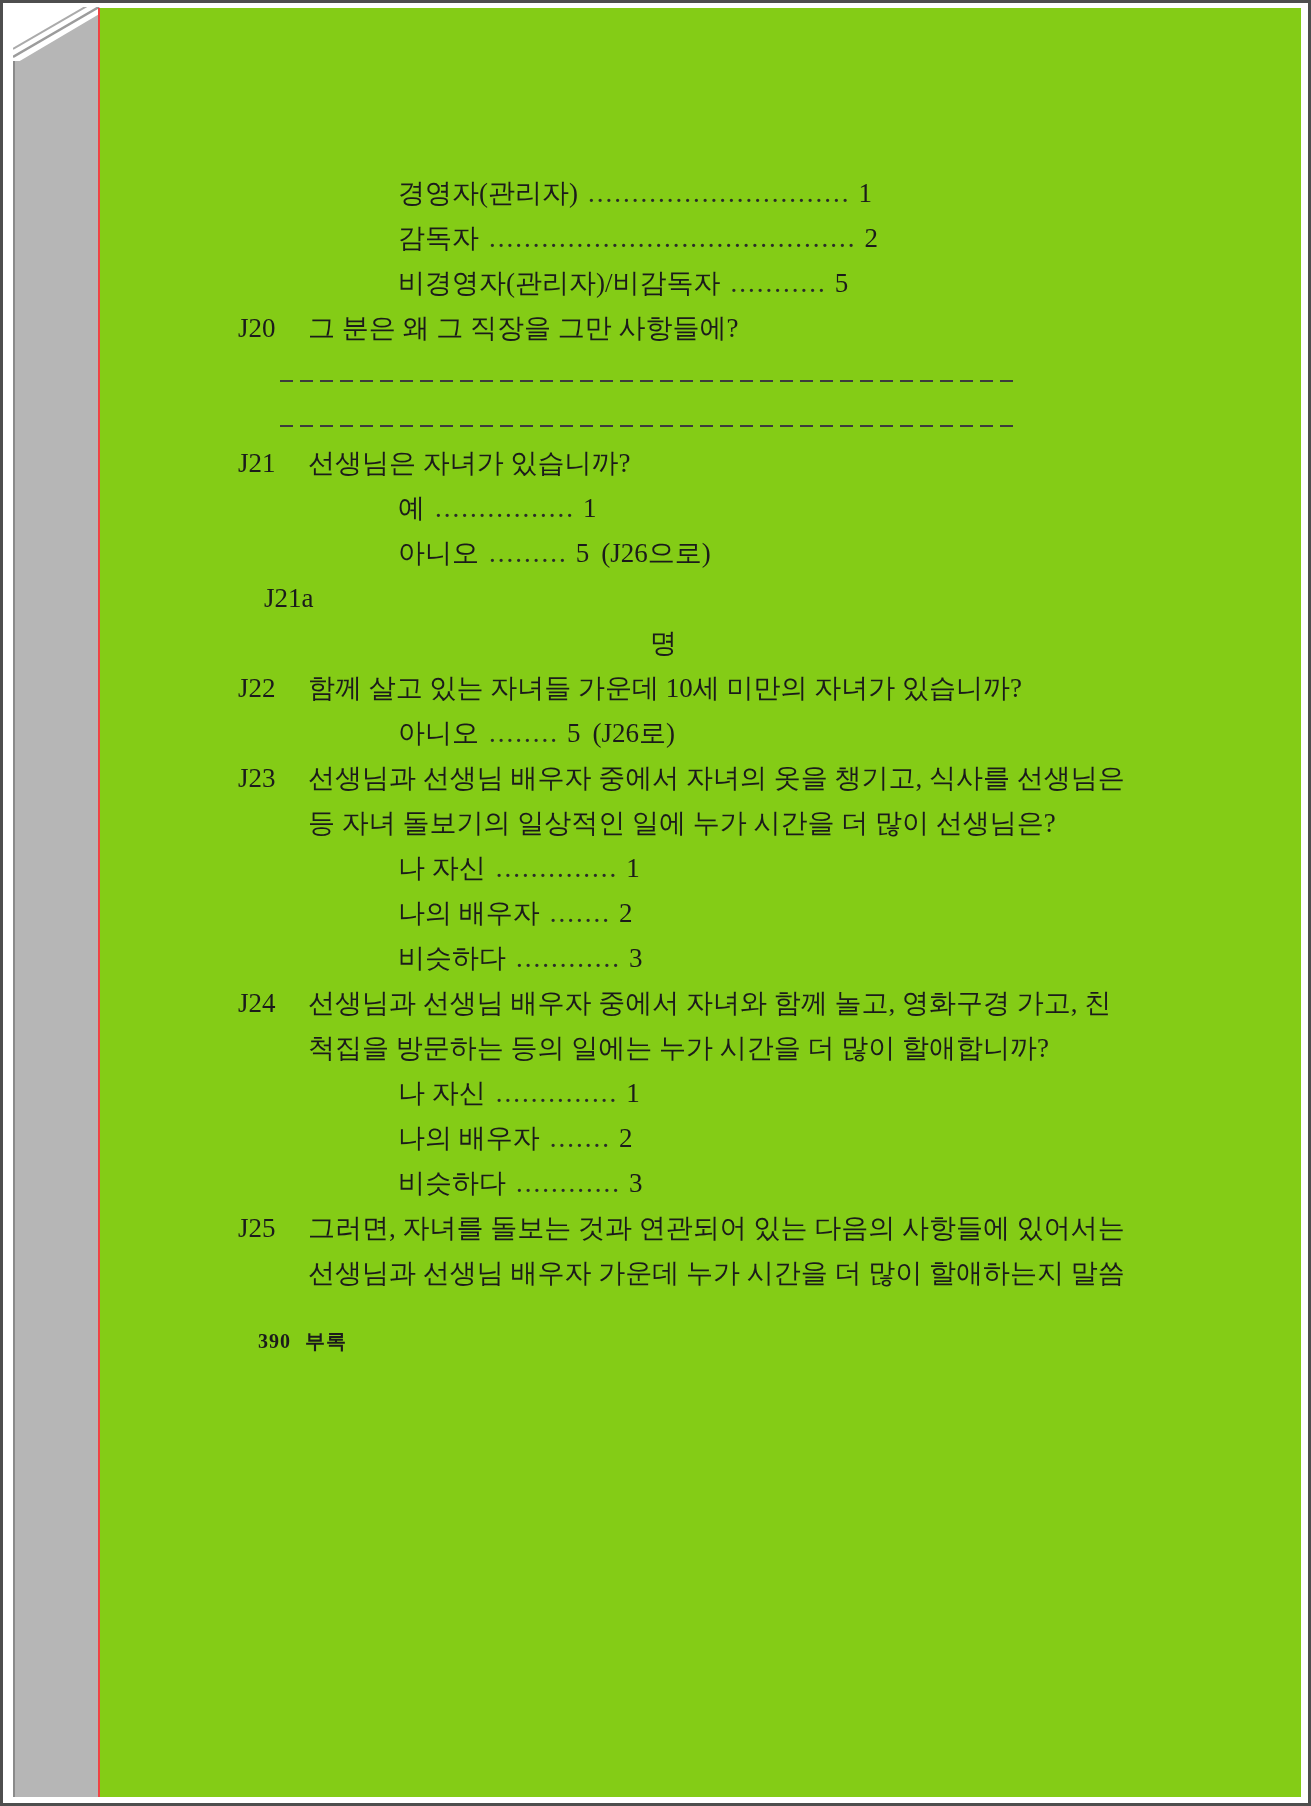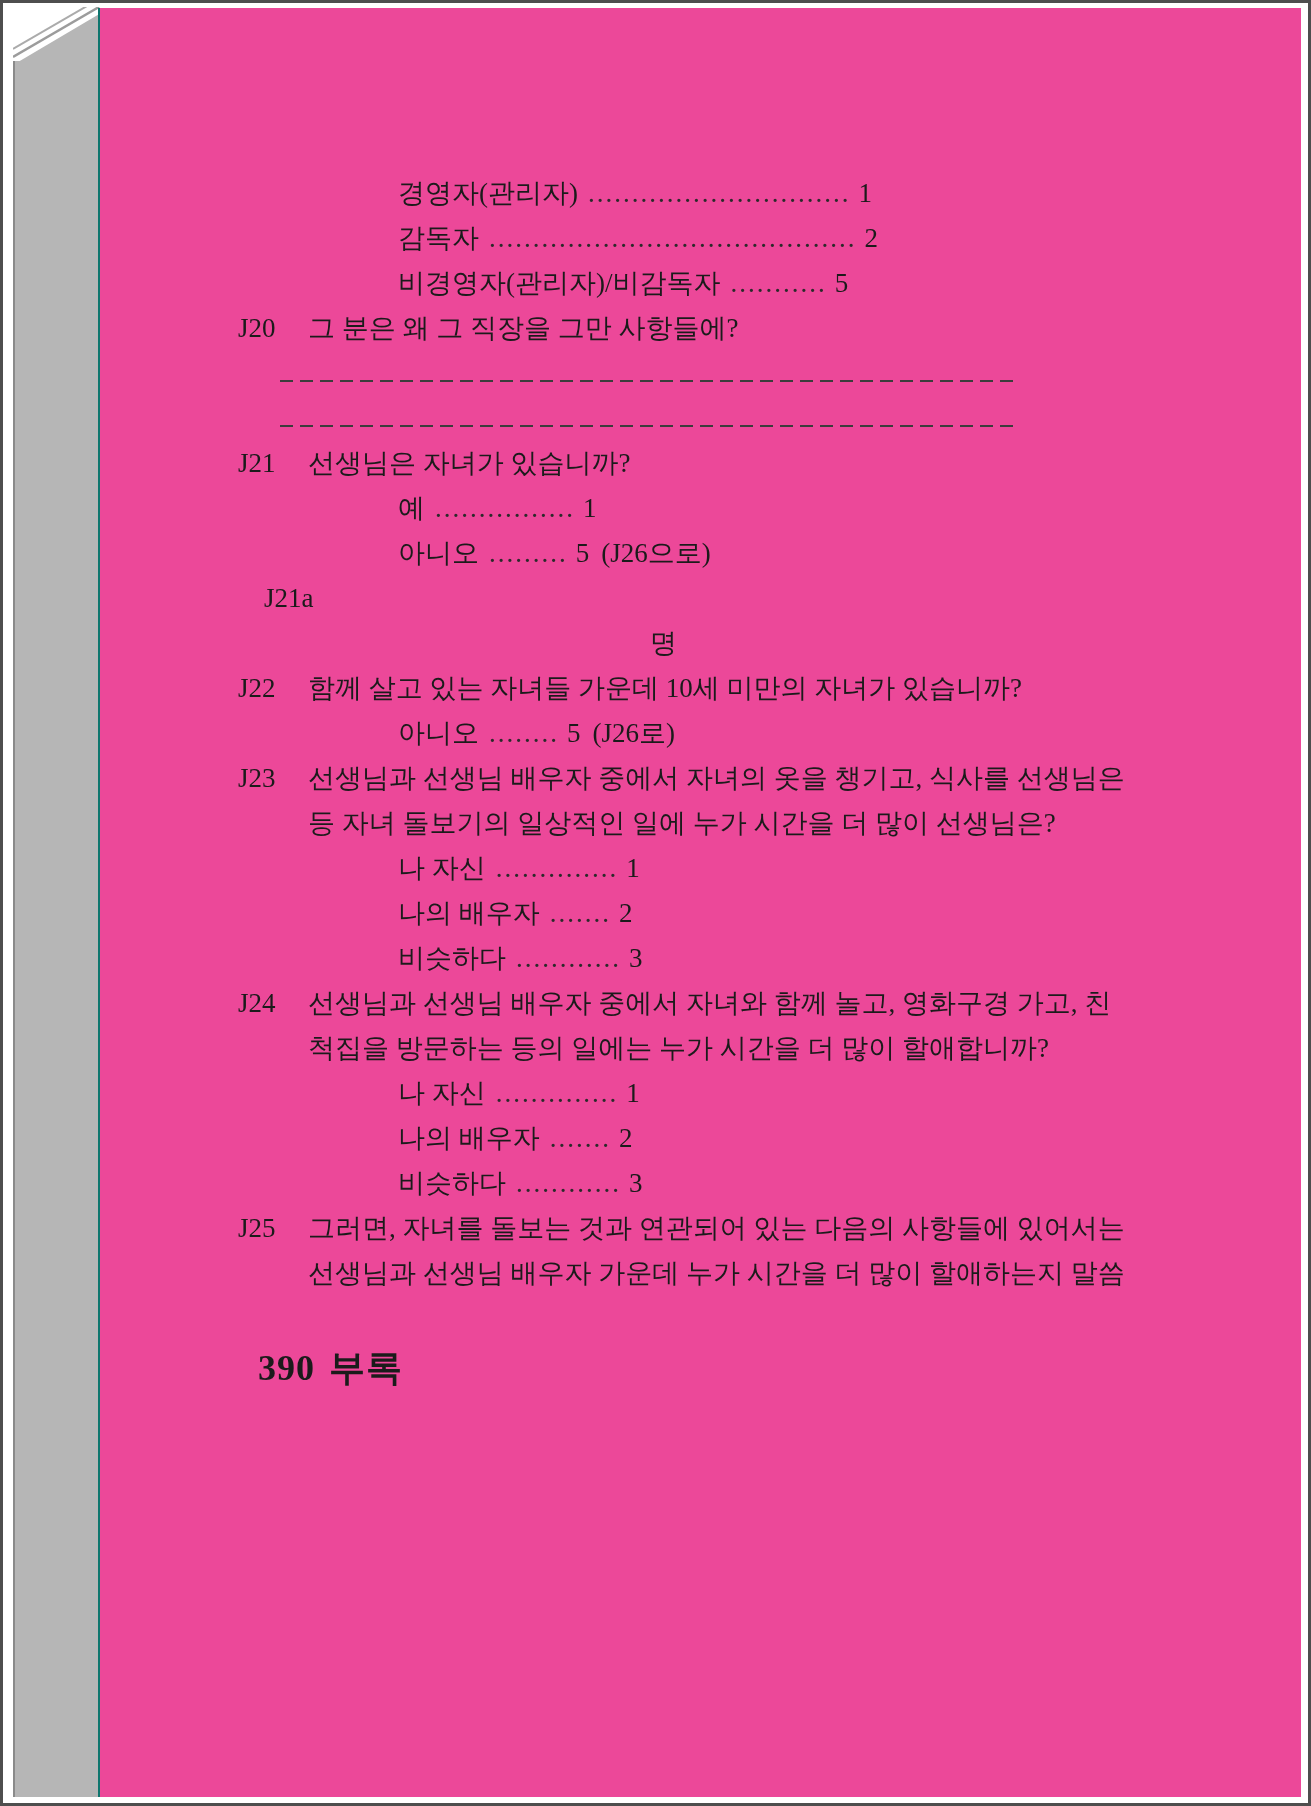--- a/index.html
+++ b/index.html
@@ -32,22 +32,22 @@
     position: absolute;
     left: 10px;
     top: 4px;
   }
   .page {
     position: absolute;
     left: 95px;
     top: 5px;
     right: 7px;
     bottom: 6px;
-    background: #ec4899;
-    border-left: 2px solid #0f766e;
+    background: #84cc16;
+    border-left: 2px solid #ef4444;
     box-sizing: border-box;
     padding: 163px 60px 0 138px;
     font-size: 27px;
   }
   .row {
     line-height: 45px;
     height: 45px;
     white-space: nowrap;
   }
   .q-row { display: flex; }
@@ -71,23 +71,23 @@
   .dash-line {
     position: absolute;
     left: 42px;
     top: 29px;
     width: 733px;
     height: 2px;
     background: repeating-linear-gradient(to right, #3c3c3c 0 13px, transparent 13px 20px);
   }
   .unit-row { margin-left: 412px; }
   .footer {
-    margin-top: 48px;
+    margin-top: 32px;
     margin-left: 20px;
-    font-size: 36px;
+    font-size: 20px;
     font-weight: 600;
     letter-spacing: 1px;
   }
   .footer .num { margin-right: 14px; }
 </style>
 </head>
 <body>
 
 <div class="scene">
 

